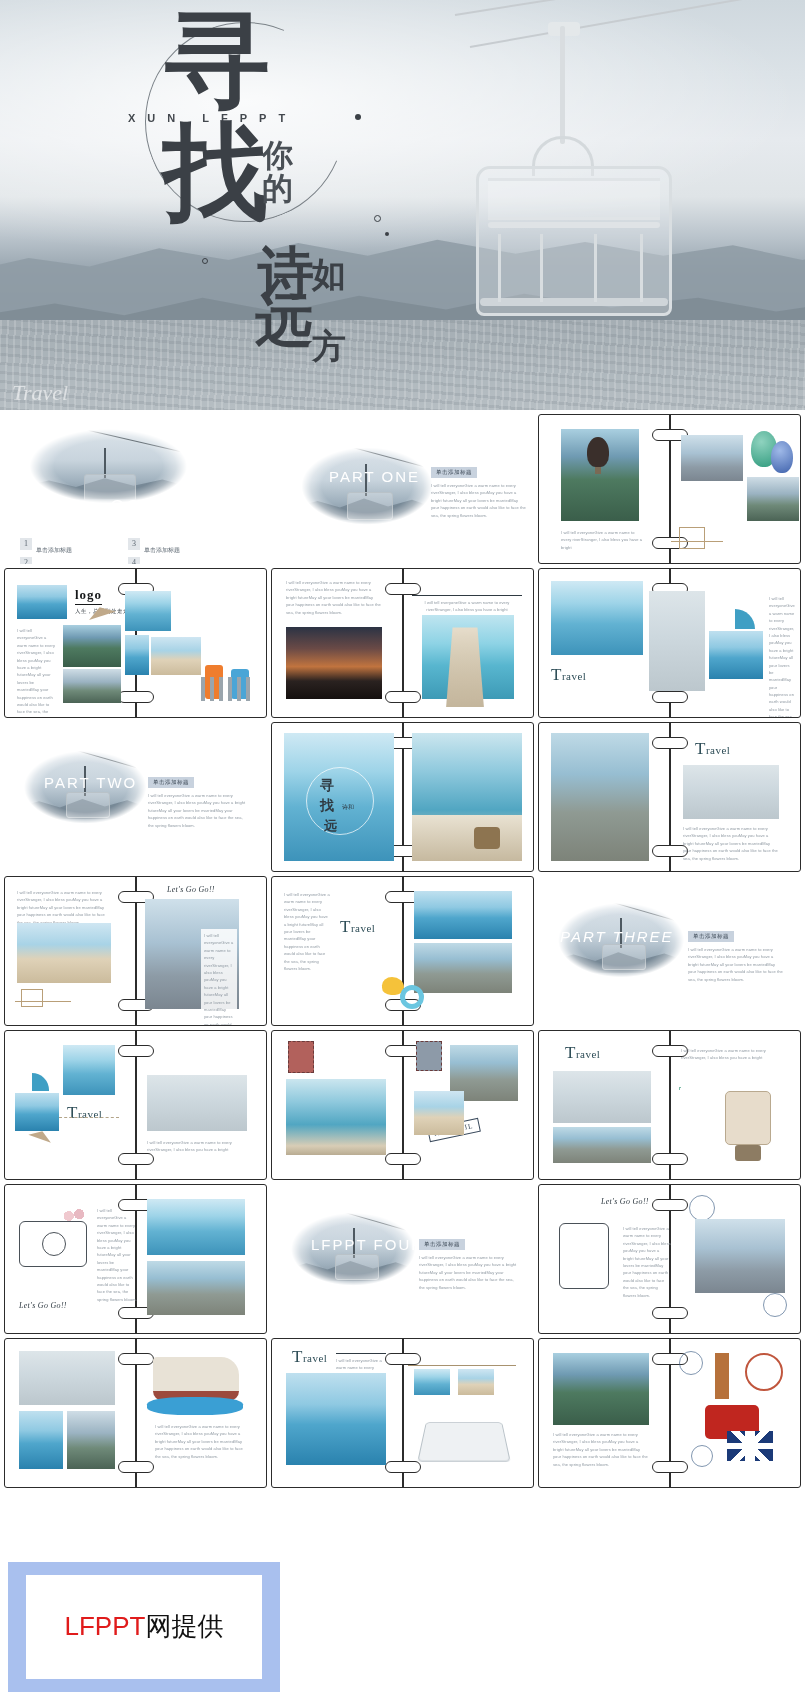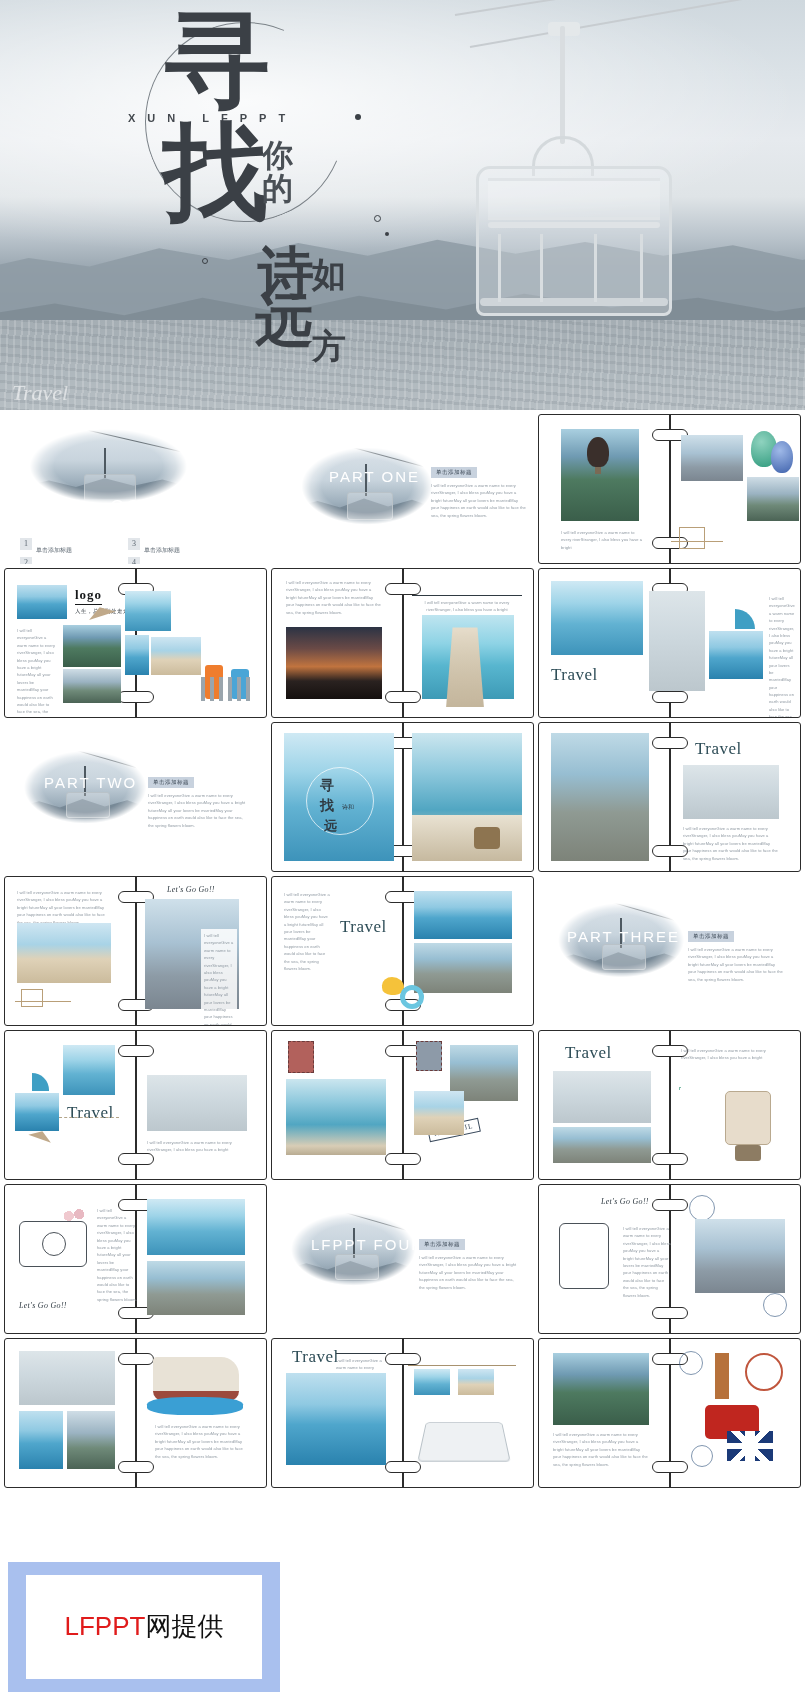--- a/index.html
+++ b/index.html
@@ -208,21 +208,21 @@
   .ph-pier  { background: linear-gradient(to bottom,#bfe5f0 0%,#8ed3e5 34%,#58b6cf 60%,#3d9ab6 100%); }
   .ph-boat  { background: linear-gradient(to bottom,#cbe6ef 0%,#8fc9dd 30%,#51a6c2 60%,#d8cdb6 88%,#b9ac92 100%); }
   .ph-pebbl { background: linear-gradient(to bottom,#bfdae6 0%,#97bed2 32%,#8f9a93 62%,#7d8379 100%); }
   .ph-city  { background: linear-gradient(to bottom,#cfe0ea 0%,#a8c1d2 40%,#8d9ba6 70%,#7b8690 100%); }
   .ph-pale  { background: linear-gradient(to bottom,#dde5e9 0%,#cdd8de 45%,#bcc7cd 100%); }
 
   .travel-word {
     font-family:"Liberation Serif", serif; color:#2e4d57; letter-spacing:.5px;
   }
   .travel-word .big { font-size:17px; }
-  .travel-word .rest { font-size:17px; }
+  .travel-word .rest { font-size:11px; }
 
   .logo-word {
     font-family:"Liberation Serif", serif; font-weight:700; font-size:13px;
     color:#16181a; letter-spacing:1px; border-bottom:1px solid #16181a; display:inline-block;
     padding-bottom:1px;
   }
   .logo-sub { font-size:5.5px; color:#3c4349; margin-top:3px; letter-spacing:.5px; }
 
   .script-tag {
     font-family:"Liberation Serif", serif; font-style:italic;
@@ -540,21 +540,21 @@
   </div>
 
   <div class="slide">
     <div class="brush" style="position:absolute; left:14px; top:20px; width:144px; height:96px;">
       <div class="bmtn"></div>
         <div class="bsea"></div>
       <div class="lift-line" style="left:36px; top:12px; width:92px; transform:rotate(16deg);"></div>
       <div class="lift-line" style="left:68px; top:22px; width:2px; height:30px; background:#4e5961;"></div>
       <div class="lift-box" style="left:50px; top:48px; width:44px; height:26px;"></div>
     </div>
-    <div class="part-word" style="left:29px; top:52px;">PART THREE</div>
+    <div class="part-word" style="left:22px; top:52px;font-style:italic;">PART THREE</div>
     <div style="position:absolute; left:150px; top:48px; width:96px;">
       <span class="badge-title">单击添加标题</span>
       <div class="body-text" style="margin-top:4px;">I will tell everyoneGive a warm name to every riverStranger, I also bless youMay you have a bright futureMay all your lovers be marriedMay your happiness on earth would also like to face the sea, the spring flowers bloom.</div>
     </div>
   </div>
 
   <div class="slide bordered">
     <div class="binder">
       <div class="spine-l"></div>
         <div class="spine-r"></div>

